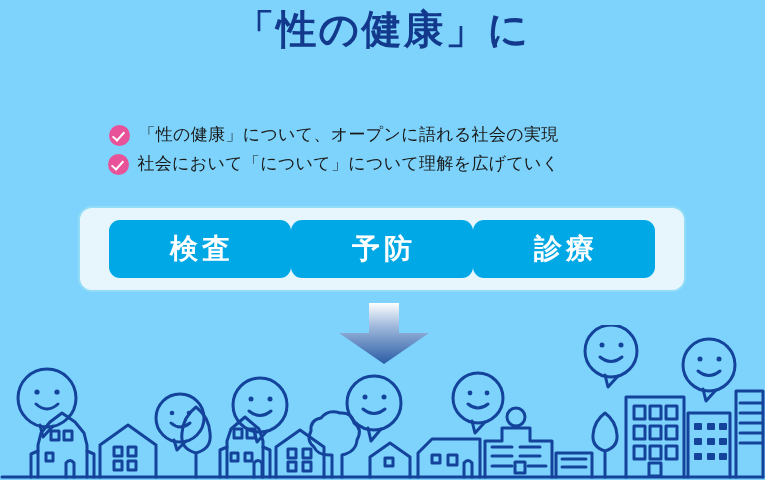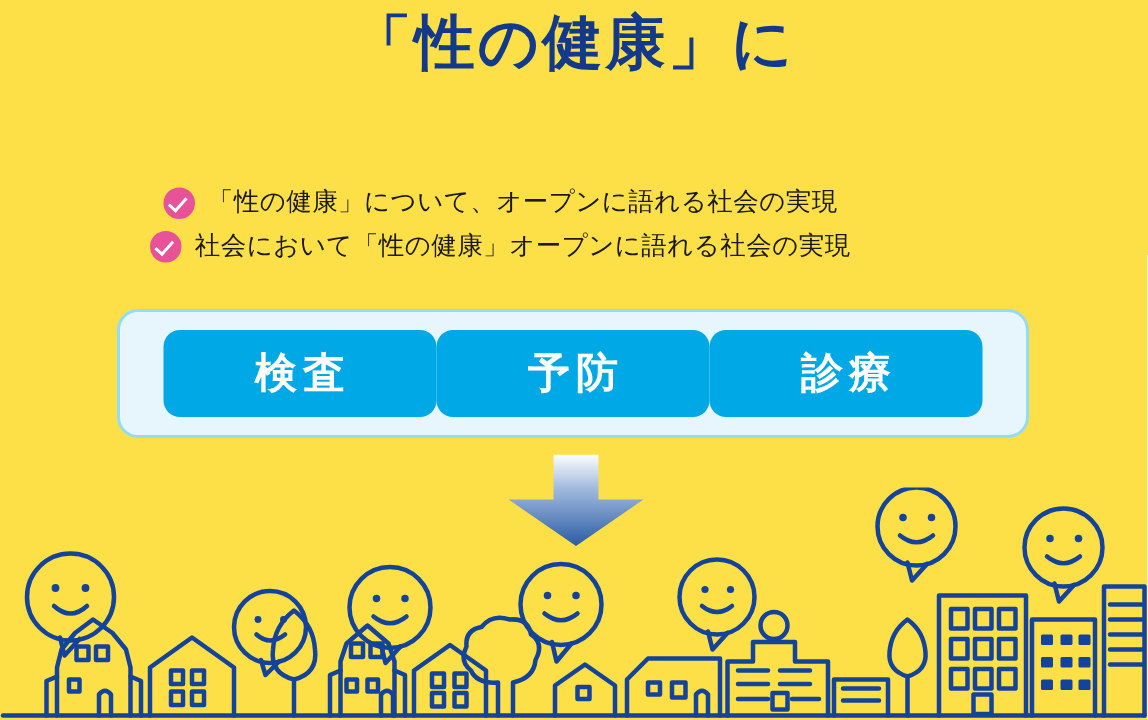--- a/index.html
+++ b/index.html
@@ -7,21 +7,21 @@
     padding: 0;
     background: #ffffff;
   }
   body {
     font-family: "Liberation Sans", "DejaVu Sans", sans-serif;
   }
   #poster {
     position: relative;
     width: 765px;
     height: 480px;
-    background: #fde047;
+    background: #7dd3fc;
     overflow: hidden;
   }
 
   
   .title-block {
     position: absolute;
     top: 4px;
     left: 0;
     width: 765px;
     text-align: center;
@@ -136,21 +136,21 @@
     <div class="title-line">「性の健康」に</div>
   </div>
 
   <div class="bullets">
     <div class="bullet-row">
       <span class="check-icon"></span>
       <span class="bullet-text">「性の健康」について、オープンに語れる社会の実現</span>
     </div>
     <div class="bullet-row">
       <span class="check-icon"></span>
-      <span class="bullet-text">社会において「性の健康」オープンに語れる社会の実現</span>
+      <span class="bullet-text">社会において「について」について理解を広げていく</span>
     </div>
   </div>
 
   <div class="pill-panel">
     <div class="pill">検査</div>
     <div class="pill">予防</div>
     <div class="pill">診療</div>
   </div>
 
   <div class="arrow-wrap">

